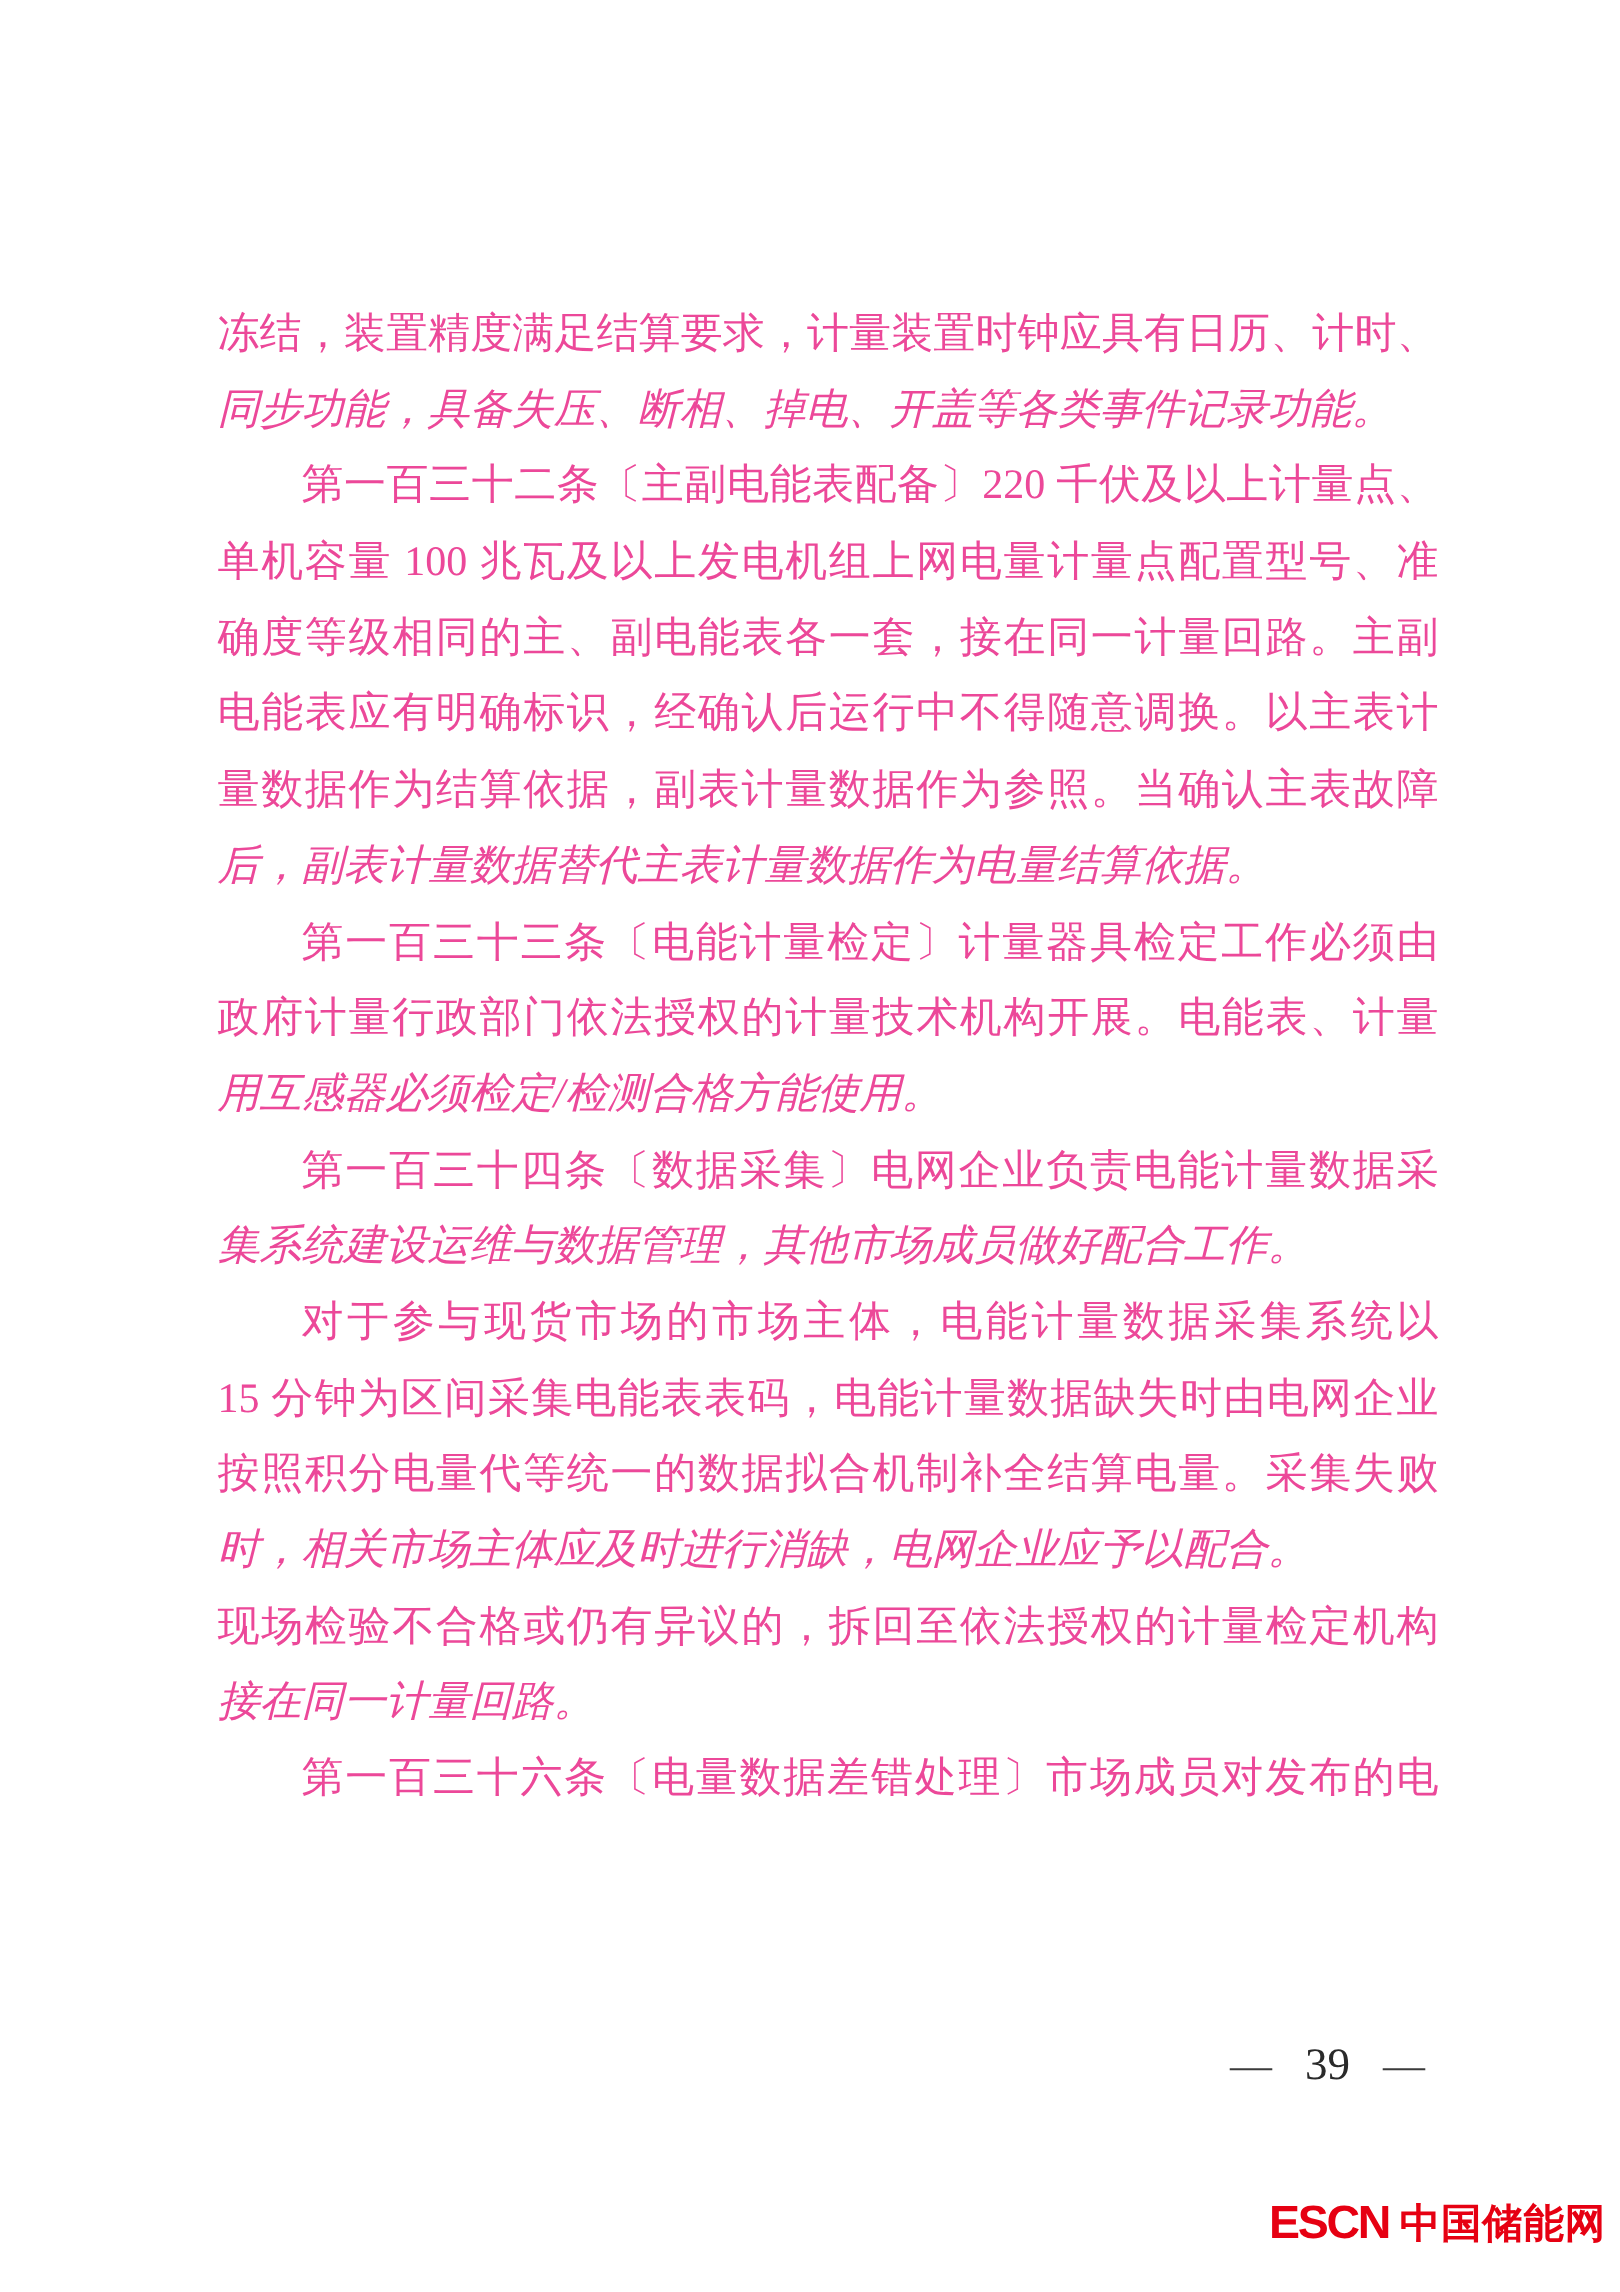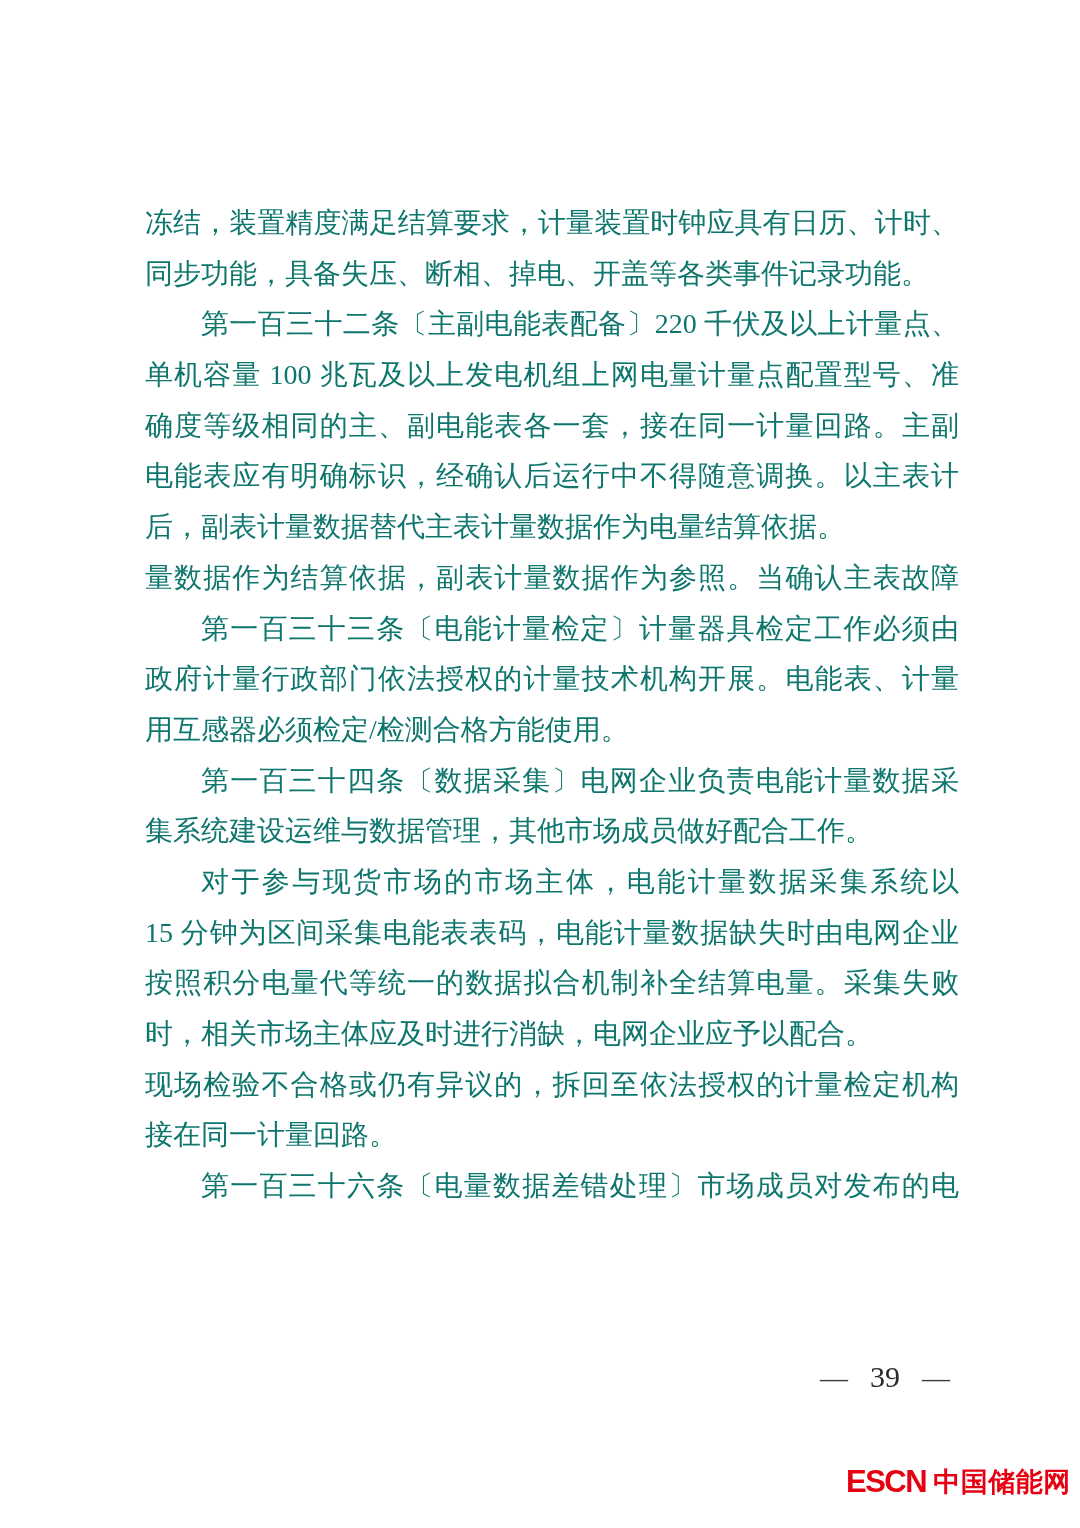--- a/index.html
+++ b/index.html
@@ -25,20 +25,21 @@
   }
   .doc-line {
     height: 50.7px;
     overflow: hidden;
     text-align: justify;
     text-align-last: justify;
     white-space: normal;
   }
   .doc-line.para-end {
     text-align-last: left;
+    font-style: italic;
   }
   .doc-line.indent {
     text-indent: 2em;
   }
   .page-footer {
     position: absolute;
     top: 1360px;
     left: 775px;
     width: 220px;
     display: flex;
@@ -70,29 +71,29 @@
   .logo-chinese {
     font-family: "Liberation Sans", "DejaVu Sans", sans-serif;
     font-weight: bold;
     font-size: 27px;
     letter-spacing: 0.5px;
   }
 </style>
 </head>
 <body style="background: rgb(255, 255, 255);">
 
-<div class="text-block" style="color: #0f766e;">
+<div class="text-block" style="color: #ec4899;">
     <div class="doc-line">冻结，装置精度满足结算要求，计量装置时钟应具有日历、计时、</div>
     <div class="doc-line para-end">同步功能，具备失压、断相、掉电、开盖等各类事件记录功能。</div>
     <div class="doc-line indent">第一百三十二条〔主副电能表配备〕220 千伏及以上计量点、</div>
     <div class="doc-line">单机容量 100 兆瓦及以上发电机组上网电量计量点配置型号、准</div>
     <div class="doc-line">确度等级相同的主、副电能表各一套，接在同一计量回路。主副</div>
     <div class="doc-line">电能表应有明确标识，经确认后运行中不得随意调换。以主表计</div>
+    <div class="doc-line">量数据作为结算依据，副表计量数据作为参照。当确认主表故障</div>
     <div class="doc-line para-end">后，副表计量数据替代主表计量数据作为电量结算依据。</div>
-    <div class="doc-line">量数据作为结算依据，副表计量数据作为参照。当确认主表故障</div>
     <div class="doc-line indent">第一百三十三条〔电能计量检定〕计量器具检定工作必须由</div>
     <div class="doc-line">政府计量行政部门依法授权的计量技术机构开展。电能表、计量</div>
     <div class="doc-line para-end">用互感器必须检定/检测合格方能使用。</div>
     <div class="doc-line indent">第一百三十四条〔数据采集〕电网企业负责电能计量数据采</div>
     <div class="doc-line para-end">集系统建设运维与数据管理，其他市场成员做好配合工作。</div>
     <div class="doc-line indent">对于参与现货市场的市场主体，电能计量数据采集系统以</div>
     <div class="doc-line">15 分钟为区间采集电能表表码，电能计量数据缺失时由电网企业</div>
     <div class="doc-line">按照积分电量代等统一的数据拟合机制补全结算电量。采集失败</div>
     <div class="doc-line para-end">时，相关市场主体应及时进行消缺，电网企业应予以配合。</div>
     <div class="doc-line">现场检验不合格或仍有异议的，拆回至依法授权的计量检定机构</div>

